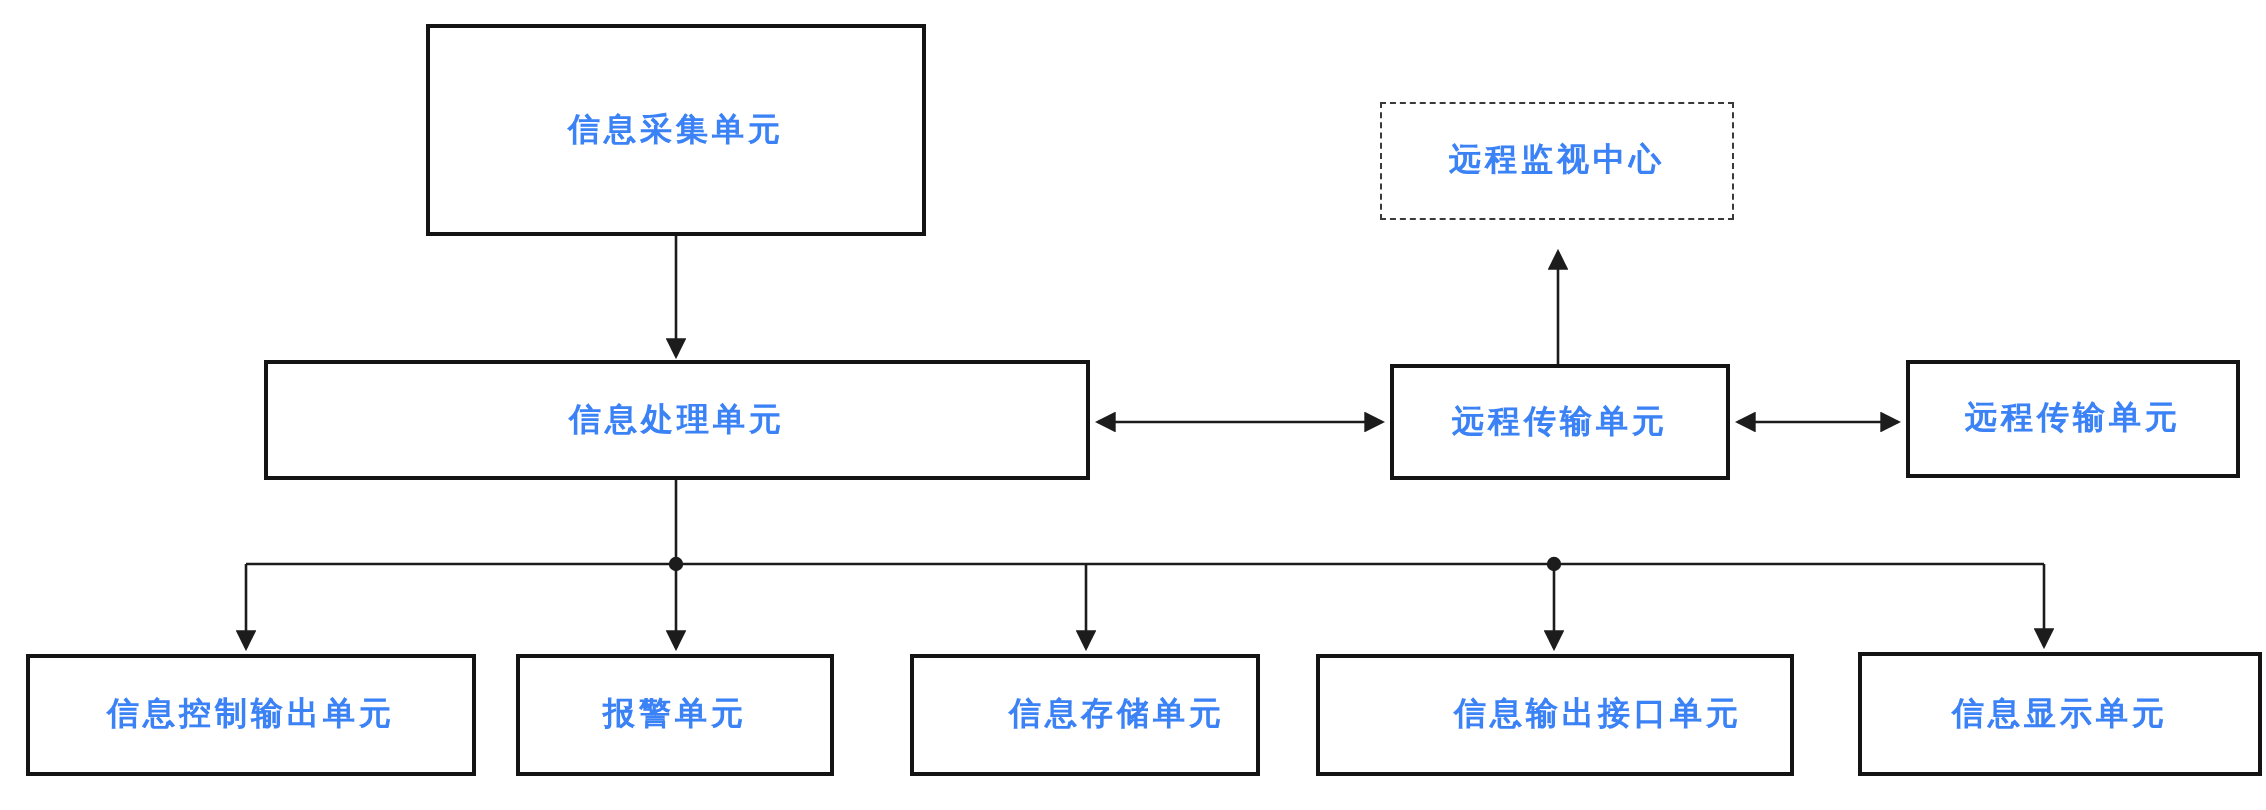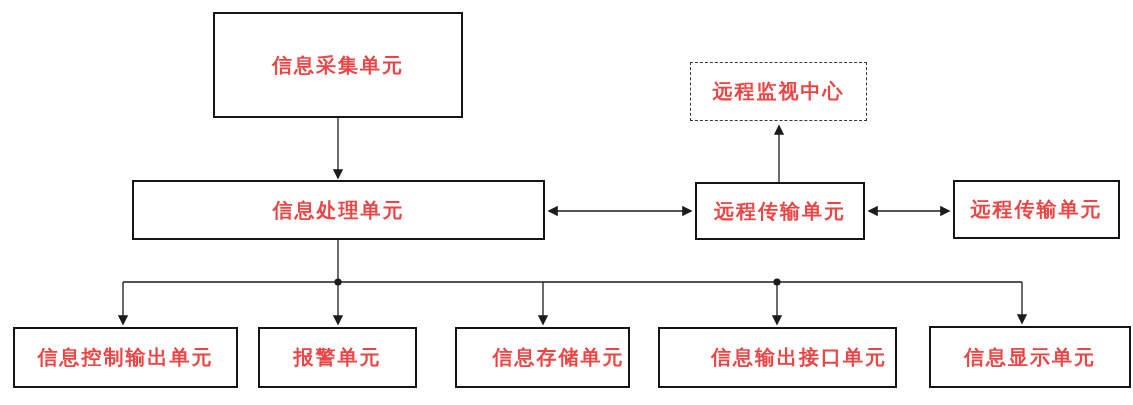--- a/index.html
+++ b/index.html
@@ -24,33 +24,33 @@
     stroke: #1c1c1c;
   }
   .node {
     position: absolute;
     display: flex;
     align-items: center;
     justify-content: center;
     background: #ffffff;
     border: 2px solid #141414;
     box-sizing: border-box;
-    font-size: 20px;
+    font-size: 16px;
     font-weight: bold;
     letter-spacing: 2px;
-    color: #ef4444;
+    color: #3b82f6;
     text-align: center;
     white-space: nowrap;
   }
   .node.dashed {
     border: 1px dashed #3a3a3a;
   }
   
   .n-collection       { left: 213px; top: 12px;  width: 250px; height: 106px; }
-  .n-remote-center    { left: 690px; top: 62px;  width: 177px; height: 59px; text-align: center;  }
+  .n-remote-center    { left: 690px; top: 51px;  width: 177px; height: 59px; text-align: center;  }
   .n-processing       { left: 132px; top: 180px; width: 413px; height: 60px;  }
   .n-transmission     { left: 695px; top: 182px; width: 170px; height: 58px;  }
   .n-floor-call       { left: 953px; top: 180px; width: 167px; height: 59px;  }
   .n-control-output   { left: 13px;  top: 327px; width: 225px; height: 61px;  }
   .n-alarm            { left: 258px; top: 327px; width: 159px; height: 61px; justify-content: center;  }
   .n-storage          { left: 455px; top: 327px; width: 175px; height: 61px; padding-left: 32px;  }
   .n-output-interface { left: 658px; top: 327px; width: 239px; height: 61px; padding-left: 43px;  }
   .n-display          { left: 929px; top: 326px; width: 202px; height: 62px;  }
 </style>
 </head>

